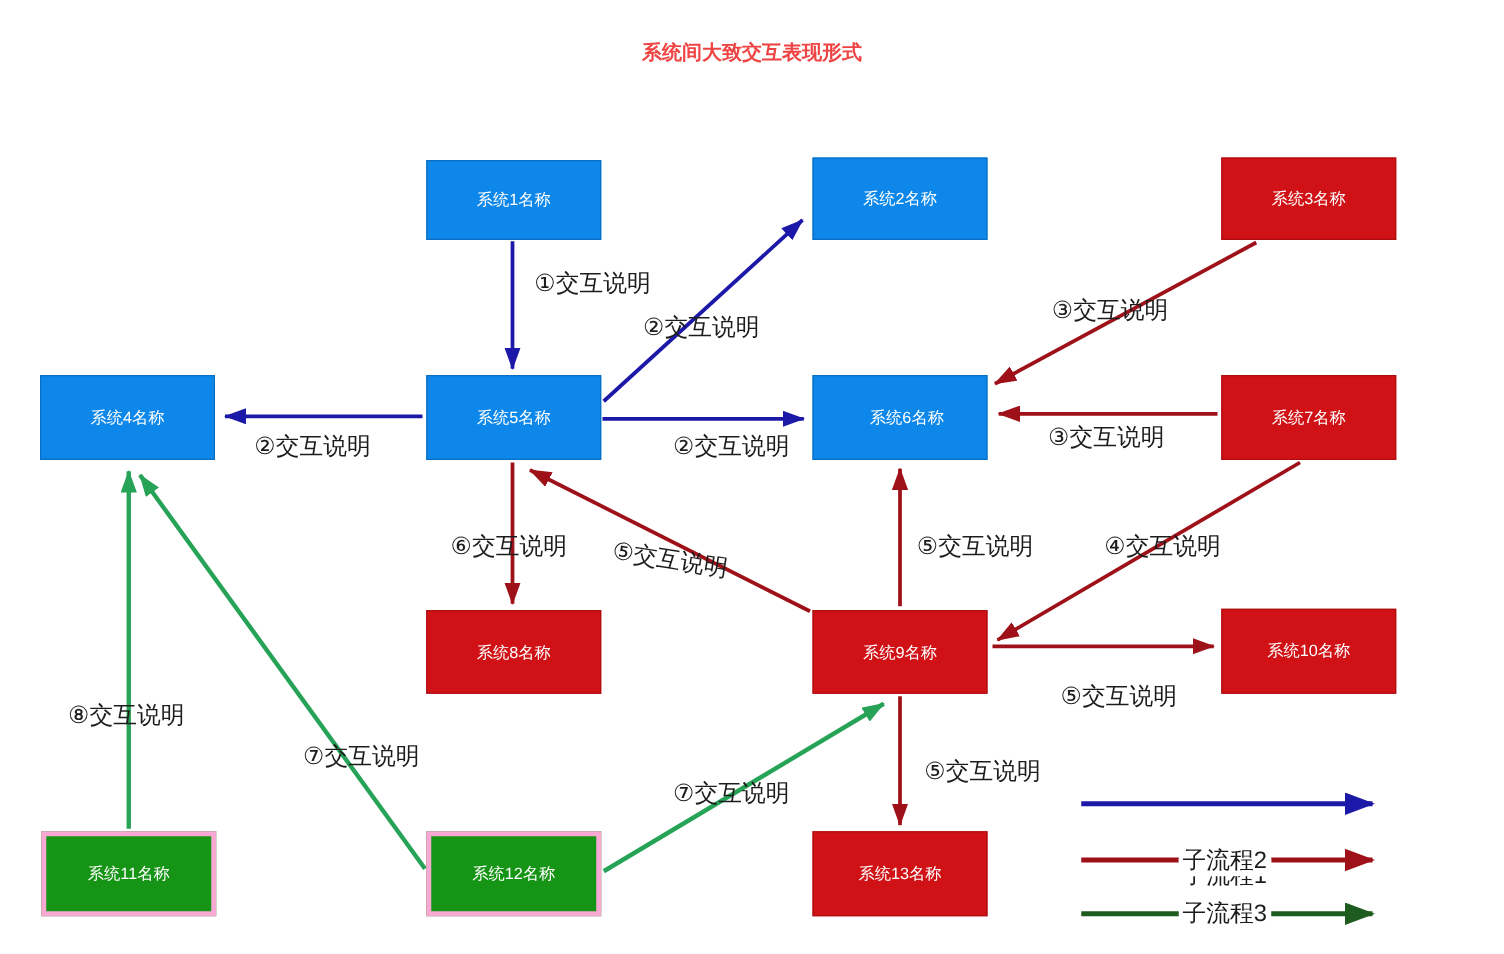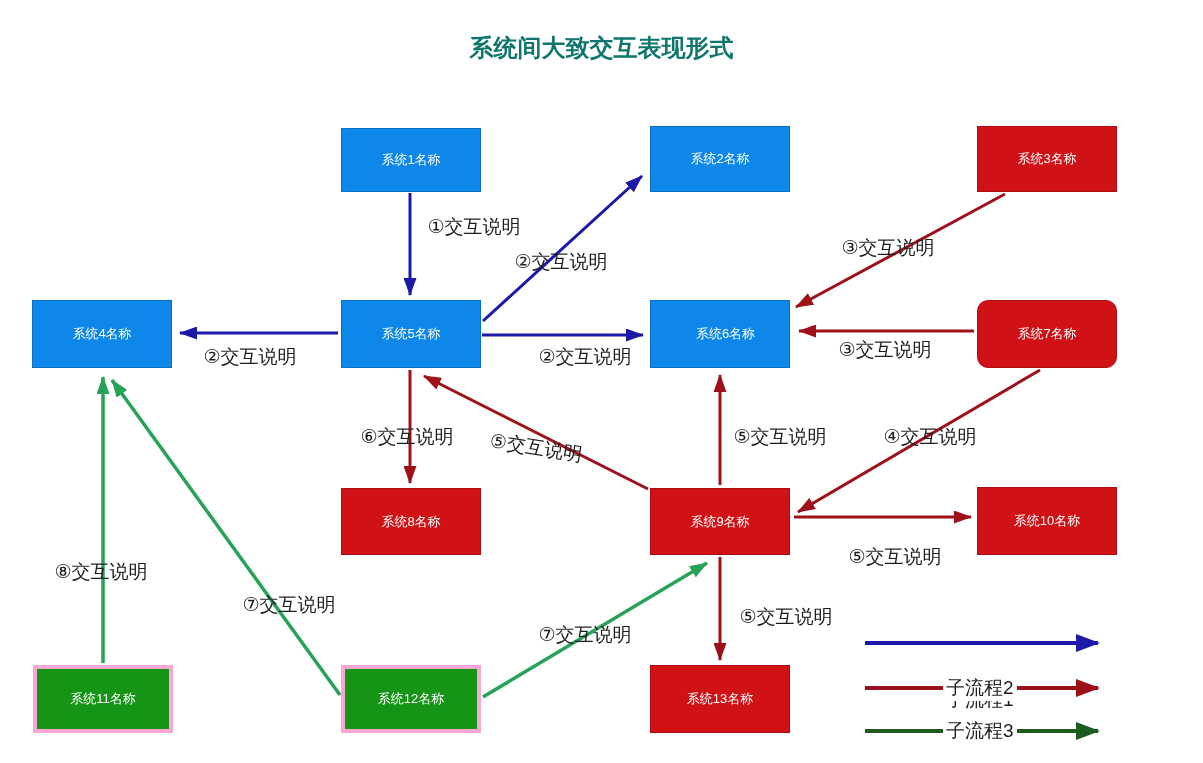--- a/index.html
+++ b/index.html
@@ -1,19 +1,19 @@
 <!DOCTYPE html>
 <html><head>
 <meta charset="utf-8">
 <style>
   html,body{margin:0;padding:0;background:#fff;}
   #canvas{position:relative;width:1203px;height:763px;background:#ffffff;overflow:hidden;
           font-family:"Liberation Sans","DejaVu Sans",sans-serif;}
   #title{position:absolute;left:0;top:32px;width:1203px;text-align:center;
-         font-size:24px;font-weight:bold;color:#0f766e;}
+         font-size:16px;font-weight:bold;color:#ef4444;}
   #arrows{position:absolute;left:0;top:0;z-index:1;}
   .node{position:absolute;z-index:2;display:flex;align-items:center;justify-content:center;
         color:#fff;font-size:13px;white-space:nowrap;box-sizing:border-box;}
   .node.blue{background:#0D87E9;border:1px solid #0A6FC2;}
   .node.red{background:#D01217;border:1px solid #AD0E12;}
   .node.green{background:#159415;border:4px solid #f9a8d4;}
   .elabel{position:absolute;z-index:3;width:140px;margin-left:-70px;margin-top:-12px;
           text-align:center;font-size:19px;color:#1c1c1c;white-space:nowrap;}
   .elabel.tilt{transform:rotate(9deg);}
   .legend-label{position:absolute;z-index:3;margin-left:-40px;margin-top:-13px;
@@ -71,21 +71,21 @@
     <line x1="865" y1="688" x2="1098" y2="688" stroke="#9E1118" stroke-width="4" marker-end="url(#mLR)"></line>
     <line x1="865" y1="731" x2="1098" y2="731" stroke="#1E5B1E" stroke-width="4" marker-end="url(#mLG)"></line>
   </svg>
 
   <div class="node blue" style="left:341px;top:128px;width:140px;height:64px;">系统1名称</div>
   <div class="node blue" style="left:650px;top:126px;width:140px;height:66px;">系统2名称</div>
   <div class="node red" style="left:977px;top:126px;width:140px;height:66px;">系统3名称</div>
   <div class="node blue" style="left:32px;top:300px;width:140px;height:68px;">系统4名称</div>
   <div class="node blue" style="left:341px;top:300px;width:140px;height:68px;">系统5名称</div>
   <div class="node blue" style="left:650px;top:300px;width:140px;height:68px;padding-left:11px;">系统6名称</div>
-  <div class="node red" style="left:977px;top:300px;width:140px;height:68px;border-radius:11px;">系统7名称</div>
+  <div class="node red" style="left:977px;top:300px;width:140px;height:68px;">系统7名称</div>
   <div class="node red" style="left:341px;top:488px;width:140px;height:67px;">系统8名称</div>
   <div class="node red" style="left:650px;top:488px;width:140px;height:67px;">系统9名称</div>
   <div class="node red" style="left:977px;top:487px;width:140px;height:68px;">系统10名称</div>
   <div class="node green" style="left:33px;top:665px;width:140px;height:68px;">系统11名称</div>
   <div class="node green" style="left:341px;top:665px;width:140px;height:68px;">系统12名称</div>
   <div class="node red" style="left:650px;top:665px;width:140px;height:68px;">系统13名称</div>
 
   <div class="elabel" style="left:474px;top:226px;">①交互说明</div>
   <div class="elabel" style="left:561px;top:261px;">②交互说明</div>
   <div class="elabel" style="left:250px;top:356px;">②交互说明</div>

